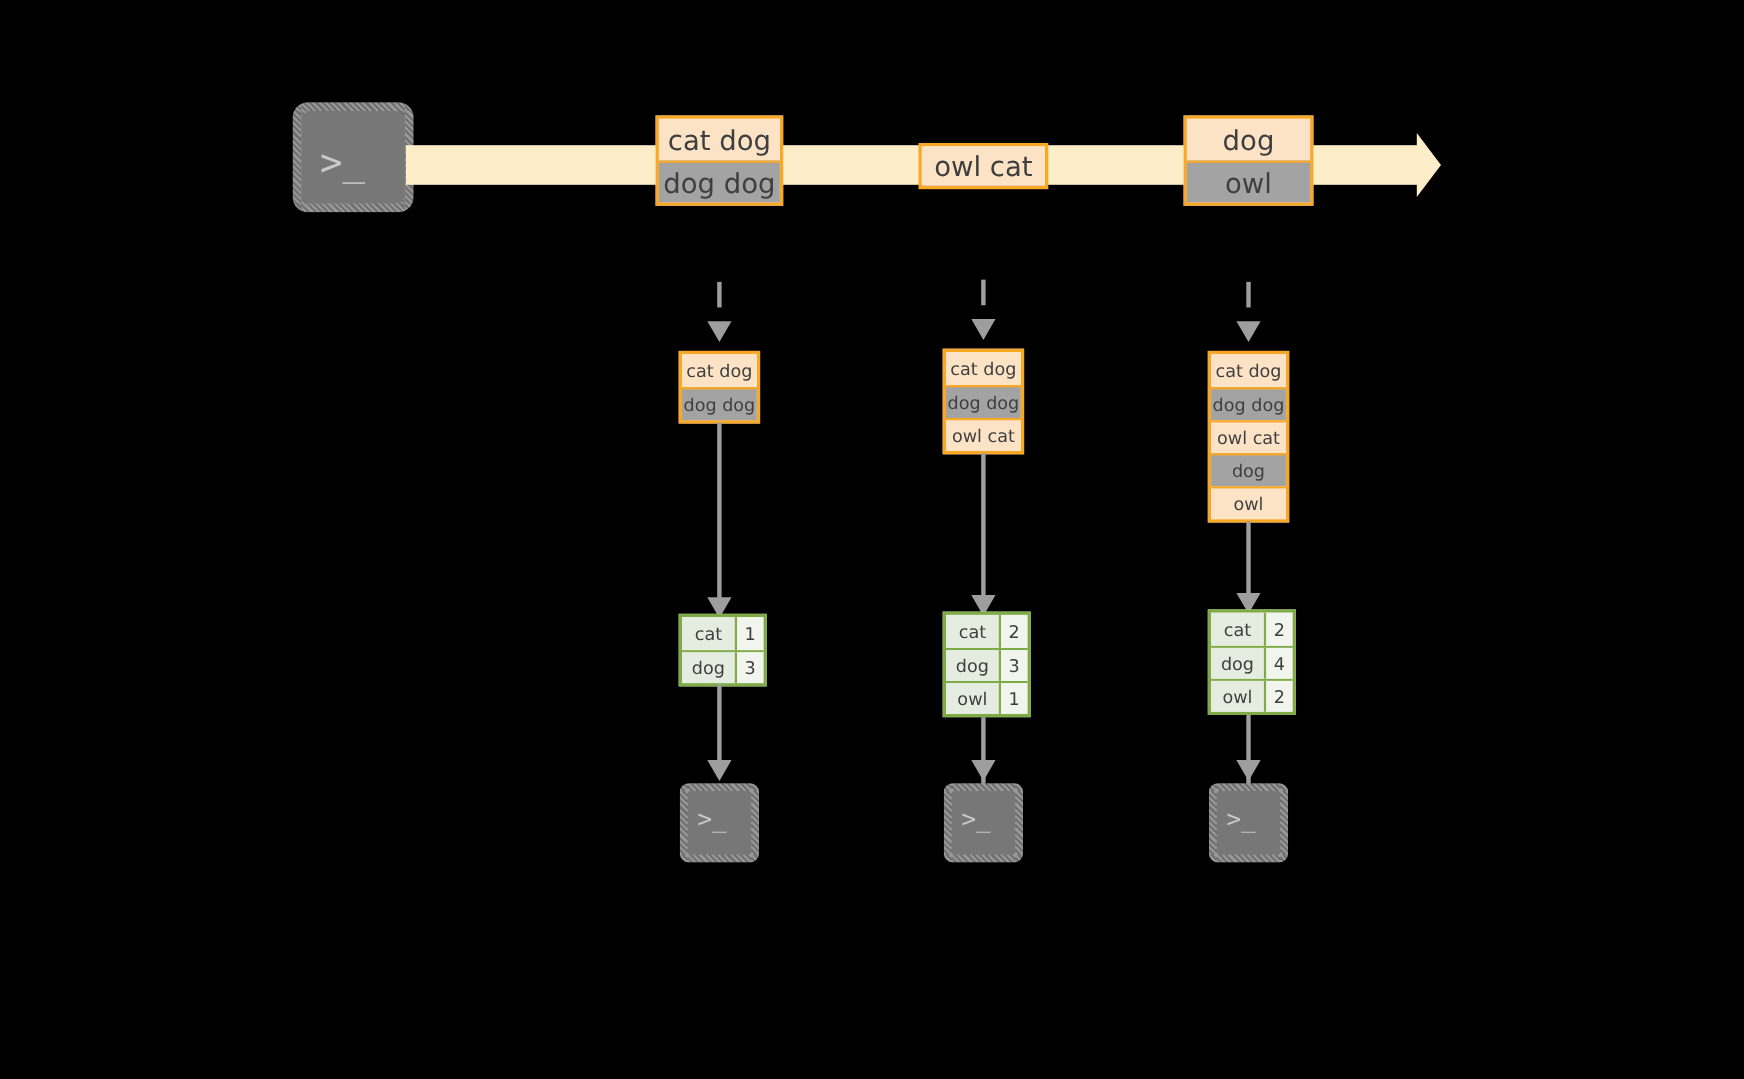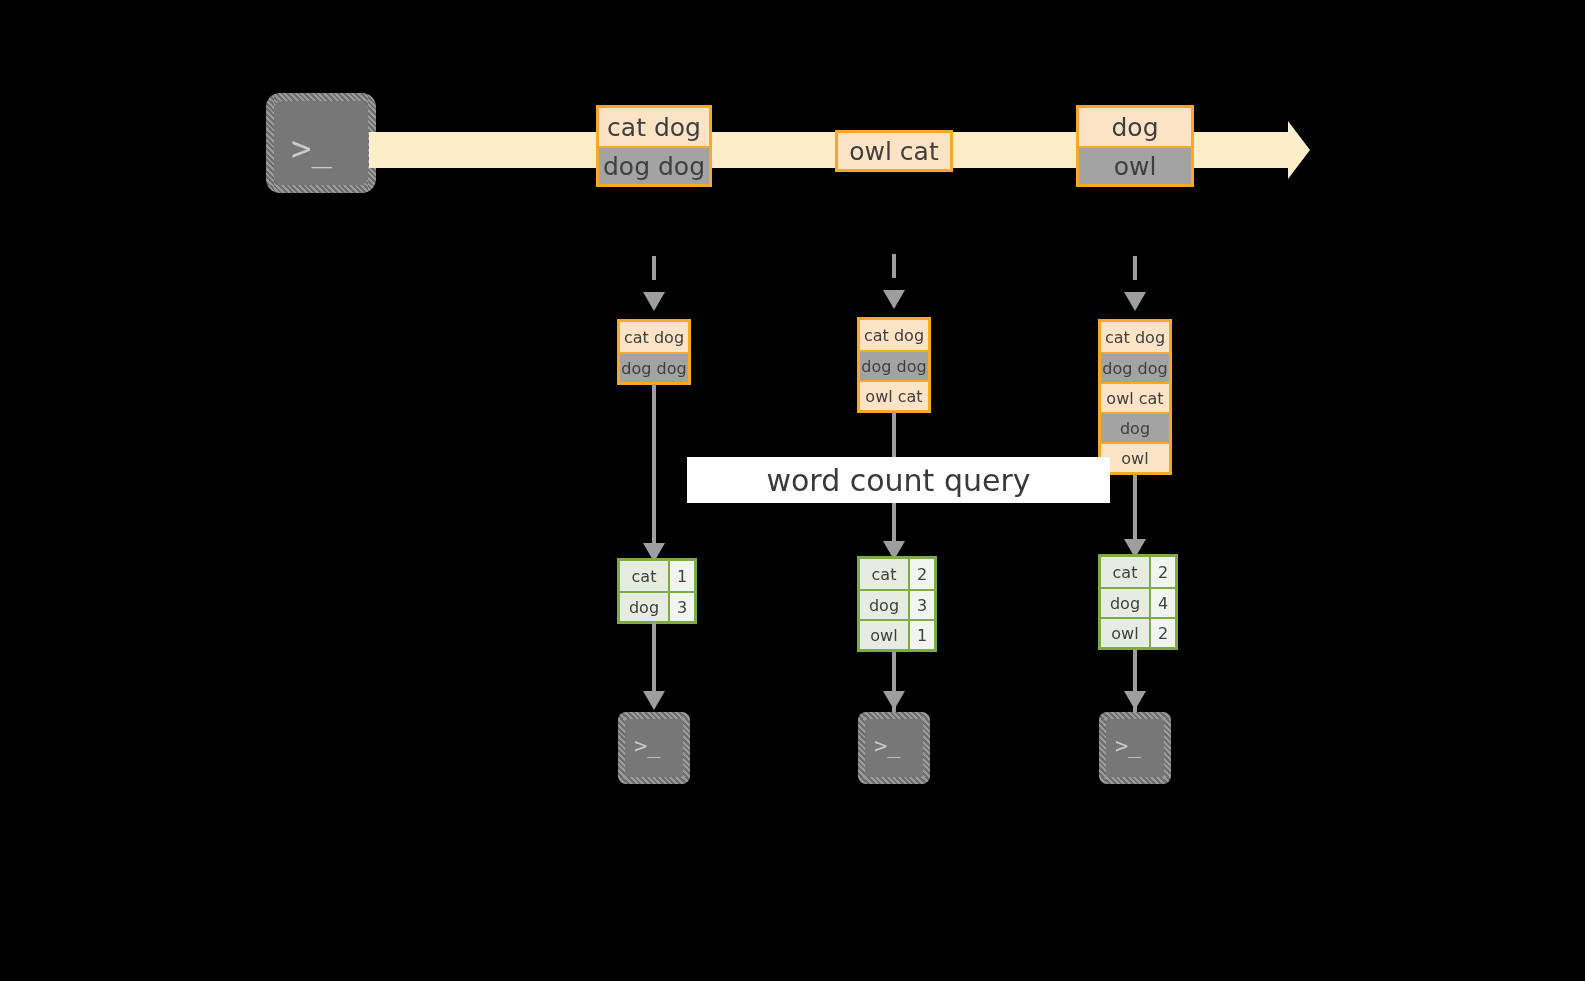--- a/index.html
+++ b/index.html
@@ -285,15 +285,14 @@
   </div>
 
   <div class="gline" style="left:1133px; top:650px; height:75px;"></div>
   <div class="ghead" style="left:1124px; top:691px;"></div>
 
   <div class="term term-small" style="left:1099px; top:712px;">
     <div class="term-inner"></div>
     <div class="term-glyph">&gt;_</div>
   </div>
 
-  <div class="query-label">word count query</div>
 
 </div>
 
 </body></html>

